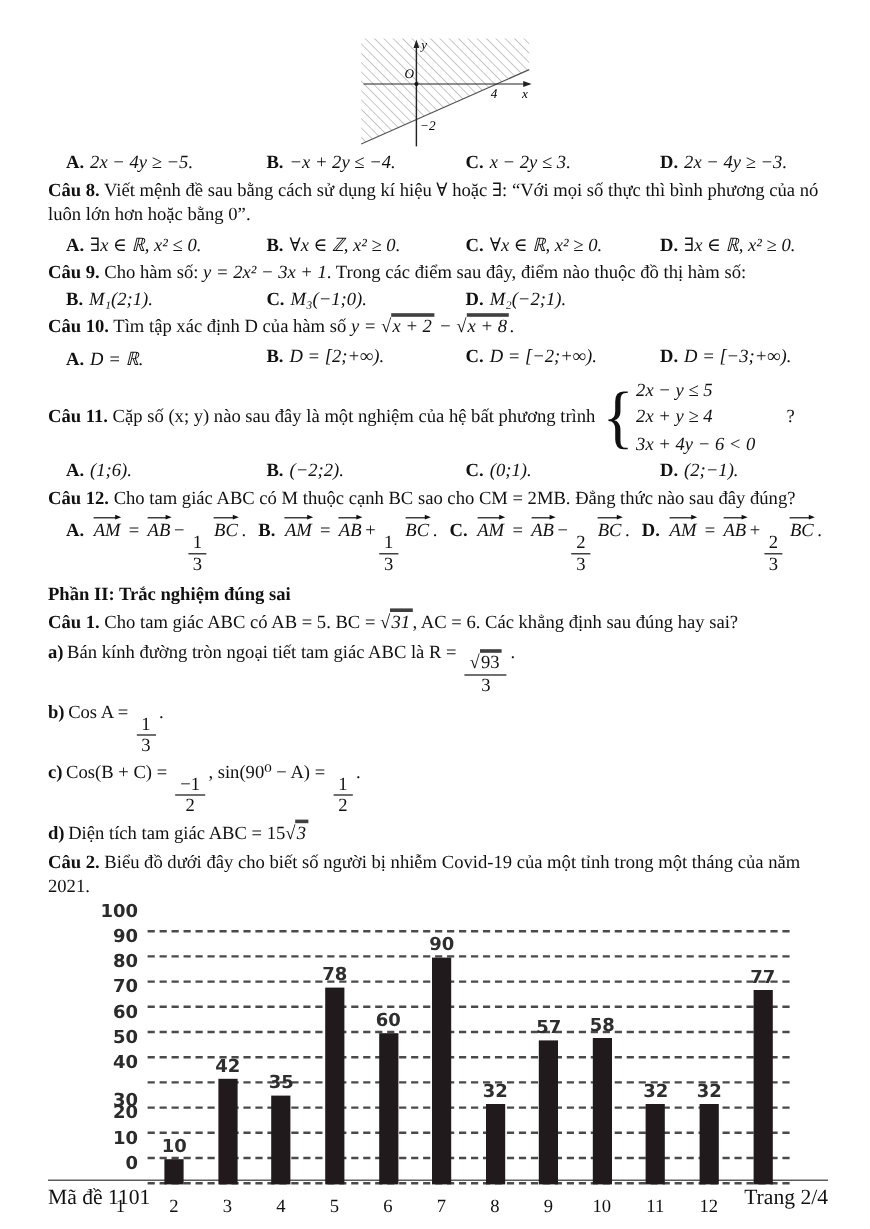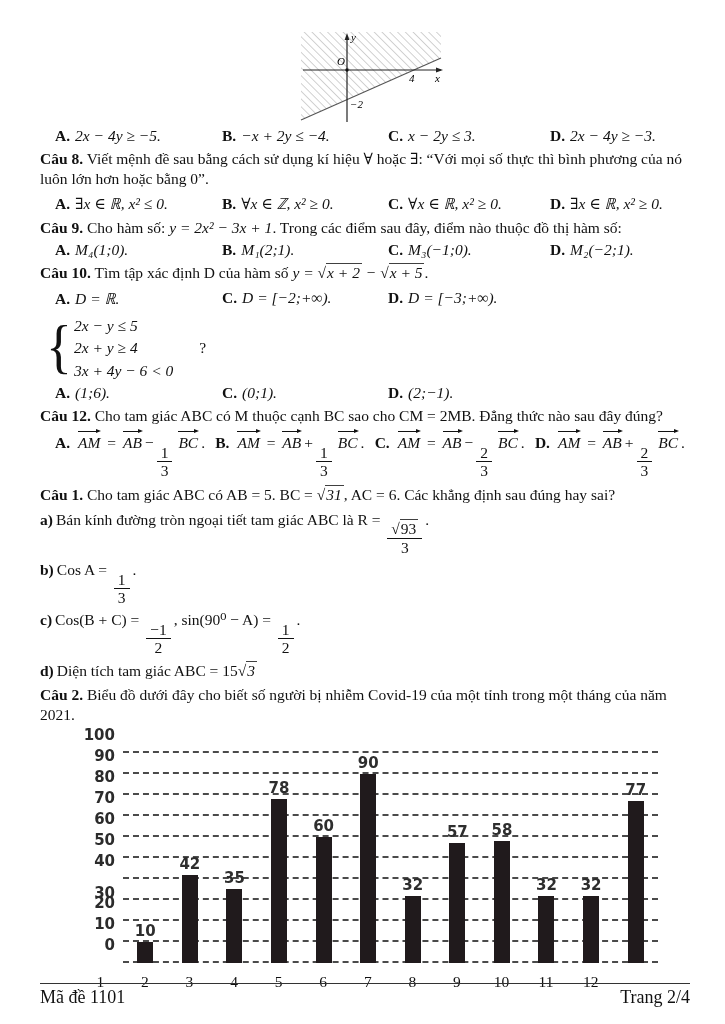--- a/index.html
+++ b/index.html
@@ -13,21 +13,21 @@
   .opts{display:grid;grid-template-columns:167px 166px 162px 1fr;margin:2px 0 4px 15px;align-items:center;}
   .opts-flex{display:grid;grid-template-columns:auto auto auto auto;justify-content:space-between;
              margin:4px 5px 6px 15px;align-items:center;}
   .opt{white-space:nowrap;}
   .ol{font-weight:bold;margin-right:5px;}
   
   .figwrap{margin:0 0 2px 255px;width:150px;height:95px;}
   .fig-label{font-style:italic;font-size:11px;font-family:"Liberation Serif",serif;}
   
   .rad{font-style:normal;}
-  .sqrt-arg{border-top:1px solid #404040;padding:0 2px 0 1px;}
+  .sqrt-arg{border-top:3px solid #404040;padding:0 2px 0 1px;}
   
   .frac{display:inline-flex;flex-direction:column;align-items:center;vertical-align:-0.62em;
         line-height:1.12;margin:0 3px;text-align:center;}
   .fn{border-bottom:1.2px solid #111;padding:0 4px;}
   .fd{padding:0 4px;}
   
   .vec{position:relative;display:inline-block;font-style:italic;margin:4px 3px 0 3px;}
   .vec::before{content:"";position:absolute;left:0;right:3px;top:-3px;border-top:1.1px solid #111;}
   .vec::after{content:"";position:absolute;right:-1px;top:-5.4px;width:0;height:0;
               border-left:5px solid #111;border-top:2.4px solid transparent;border-bottom:2.4px solid transparent;}
@@ -99,49 +99,51 @@
       <span class="opt"><span class="ol">A.</span><span class="m">∃x ∈ ℝ, x² ≤ 0.</span></span>
       <span class="opt"><span class="ol">B.</span><span class="m">∀x ∈ ℤ, x² ≥ 0.</span></span>
       <span class="opt"><span class="ol">C.</span><span class="m">∀x ∈ ℝ, x² ≥ 0.</span></span>
       <span class="opt"><span class="ol">D.</span><span class="m">∃x ∈ ℝ, x² ≥ 0.</span></span>
     </div>
   </div>
 
   <div>
     <p class="q"><span class="qnum">Câu 9.</span> <span>Cho hàm số:</span> <span class="m">y = 2x² − 3x + 1</span><span>. Trong các điểm sau đây, điểm nào thuộc đồ thị hàm số:</span></p>
     <div class="opts">
-      <span class="opt"><span class="ol">A.</span><span class="m">M₄(1;0).</span></span>
       <span class="opt"><span class="ol">B.</span><span class="m">M₁(2;1).</span></span>
       <span class="opt"><span class="ol">C.</span><span class="m">M₃(−1;0).</span></span>
       <span class="opt"><span class="ol">D.</span><span class="m">M₂(−2;1).</span></span>
     </div>
   </div>
 
   <div>
     <p class="q"><span class="qnum">Câu 10.</span> <span>Tìm tập xác định D của hàm số</span>
-      <span class="m"><span>y =</span> <span class="rad">√</span><span class="sqrt-arg">x + 2</span> <span>−</span> <span class="rad">√</span><span class="sqrt-arg">x + 5</span></span><span>.</span></p>
+      <span class="m"><span>y =</span> <span class="rad">√</span><span class="sqrt-arg">x + 2</span> <span>−</span> <span class="rad">√</span><span class="sqrt-arg">x + 8</span></span><span>.</span></p>
     <div class="opts">
       <span class="opt"><span class="ol">A.</span><span class="m">D = ℝ.</span></span>
+      <span class="opt"><span class="ol">B.</span><span class="m">D = [2;+∞).</span></span>
       <span class="opt"><span class="ol">C.</span><span class="m">D = [−2;+∞).</span></span>
       <span class="opt"><span class="ol">D.</span><span class="m">D = [−3;+∞).</span></span>
     </div>
   </div>
 
   <div>
     <div class="sysrow">
+      <span><span class="qnum">Câu 11.</span> <span>Cặp số (x; y) nào sau đây là một nghiệm của hệ bất phương trình</span></span>
       <span class="brace">{</span>
       <span class="syslines">
         <span>2x − y ≤ 5</span>
         <span>2x + y ≥ 4</span>
         <span>3x + 4y − 6 &lt; 0</span>
       </span>
       <span class="qmark">?</span>
     </div>
     <div class="opts">
       <span class="opt"><span class="ol">A.</span><span class="m">(1;6).</span></span>
+      <span class="opt"><span class="ol">B.</span><span class="m">(−2;2).</span></span>
       <span class="opt"><span class="ol">C.</span><span class="m">(0;1).</span></span>
       <span class="opt"><span class="ol">D.</span><span class="m">(2;−1).</span></span>
     </div>
   </div>
 
   <div>
     <p class="q"><span class="qnum">Câu 12.</span> <span>Cho tam giác ABC có M thuộc cạnh BC sao cho CM = 2MB. Đẳng thức nào sau đây đúng?</span></p>
     <div class="opts-flex">
       <span class="opt"><span class="ol">A.</span><span class="vec">AM</span> <span>=</span> <span class="vec">AB</span><span>−</span><span class="frac">
             <span class="fn">1</span>
@@ -155,20 +157,21 @@
             <span class="fn">2</span>
             <span class="fd">3</span>
           </span><span class="vec">BC</span><span>.</span></span>
       <span class="opt"><span class="ol">D.</span><span class="vec">AM</span> <span>=</span> <span class="vec">AB</span><span>+</span><span class="frac">
             <span class="fn">2</span>
             <span class="fd">3</span>
           </span><span class="vec">BC</span><span>.</span></span>
     </div>
   </div>
 
+  <p class="p2head">Phần II: Trắc nghiệm đúng sai</p>
 
   <div>
     <p class="q"><span class="qnum">Câu 1.</span> <span>Cho tam giác ABC có AB = 5. BC =</span> <span class="m"><span class="rad">√</span><span class="sqrt-arg">31</span></span><span>, AC = 6</span><span>. Các khẳng định sau đúng hay sai?</span></p>
 
     <p class="q pitem"><span class="plabel">a)</span><span>Bán kính đường tròn ngoại tiết tam giác ABC là R =</span> <span class="frac">
           <span class="fn"><span class="rad">√</span><span class="sqrt-arg">93</span></span>
           <span class="fd">3</span>
         </span><span>.</span></p>
 
     <p class="q pitem"><span class="plabel">b)</span><span>Cos A =</span> <span class="frac">

